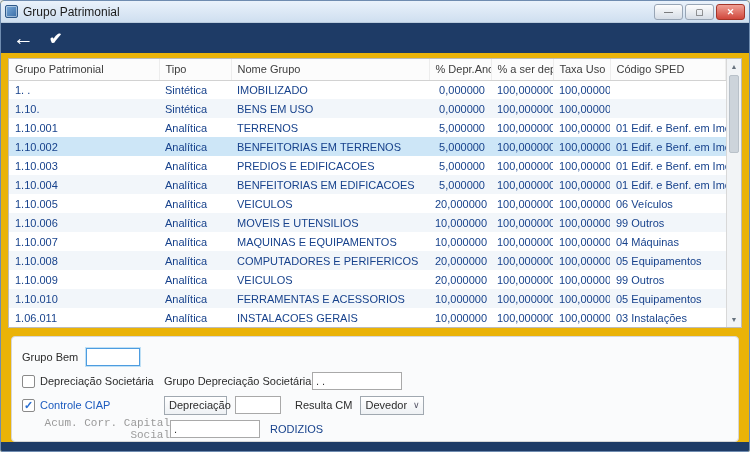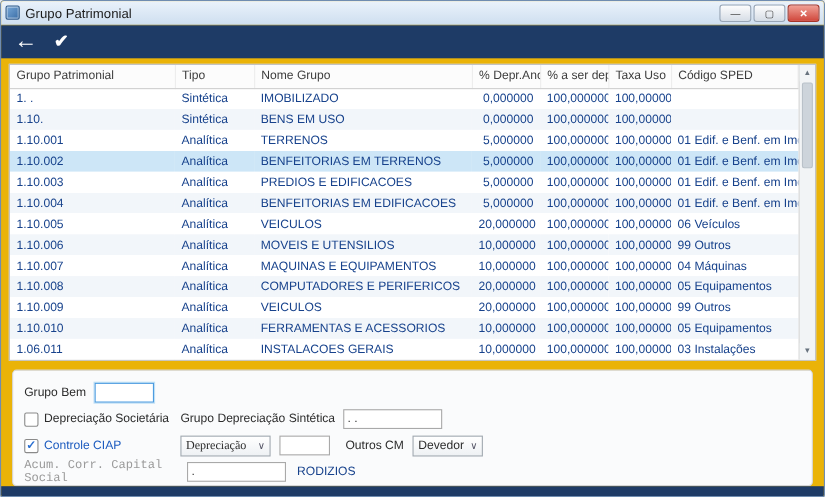--- a/index.html
+++ b/index.html
@@ -97,21 +97,21 @@
   }
   
   .form-panel {
     margin: 8px 10px 0 10px; height: 106px; flex: 0 0 106px;
     border: 1px solid #d6d6d6; border-radius: 4px;
     background: #fafbfc; padding: 7px 10px;
   }
   .form-row { display: flex; align-items: center; height: 22px; margin-top: 2px; }
   .col-a { width: 142px; display: flex; align-items: center; flex: 0 0 142px; }
   .col-b { width: 148px; flex: 0 0 148px; color: #2c2c2c; }
-  .lbl { color: #2c2c2c; }
+  .lbl { color: #2c2c2c; text-align: right; }
   .lbl.disabled { color: #9a9a9a; font-family: Liberation Mono, monospace; }
   .lbl.blue { color: #1c5bbf; }
   .checkbox {
     width: 13px; height: 13px; background: #fff;
     border: 1px solid #8a8a8a; border-radius: 2px;
     margin-right: 5px; flex: 0 0 13px;
     display: flex; align-items: center; justify-content: center;
     font-size: 11px; color: #2a6fd1; cursor: pointer;
   }
   .checkbox.checked::after { content: "✓"; font-weight: bold; line-height: 11px; }
@@ -311,35 +311,35 @@
     <div class="form-row">
       <span class="lbl" style="margin-right:8px;">Grupo Bem</span>
       <input class="txt focused" style="width: 54px;" value="">
     </div>
 
     <div class="form-row">
       <span class="col-a">
         <span class="checkbox"></span>
         <span class="lbl">Depreciação Societária</span>
       </span>
-      <span class="col-b">Grupo Depreciação Sintética</span>
+      <span class="col-b">Grupo Depreciação Societária</span>
       <input class="txt" style="width: 90px;" value=". .">
     </div>
 
     <div class="form-row">
       <span class="col-a">
         <span class="checkbox checked"></span>
         <span class="lbl blue">Controle CIAP</span>
       </span>
-      <span class="combo" style="width:82px;font-family:Liberation Serif, serif;">
+      <span class="combo" style="width:63px;">
         <span>Depreciação</span>
         <span class="chev">∨</span>
       </span>
       <input class="txt" style="width: 46px; margin-left: 8px;" value="">
-      <span class="lbl" style="margin-left:14px;">Outros CM</span>
+      <span class="lbl" style="margin-left:14px;">Resulta CM</span>
       <span class="combo" style="width:64px; margin-left:8px;">
         <span>Devedor</span>
         <span class="chev">∨</span>
       </span>
     </div>
 
     <div class="form-row">
       <span class="col-b lbl disabled">Acum. Corr. Capital Social</span>
       <input class="txt" style="width: 90px;" value=".">
       <span class="rodizios">RODIZIOS</span>

